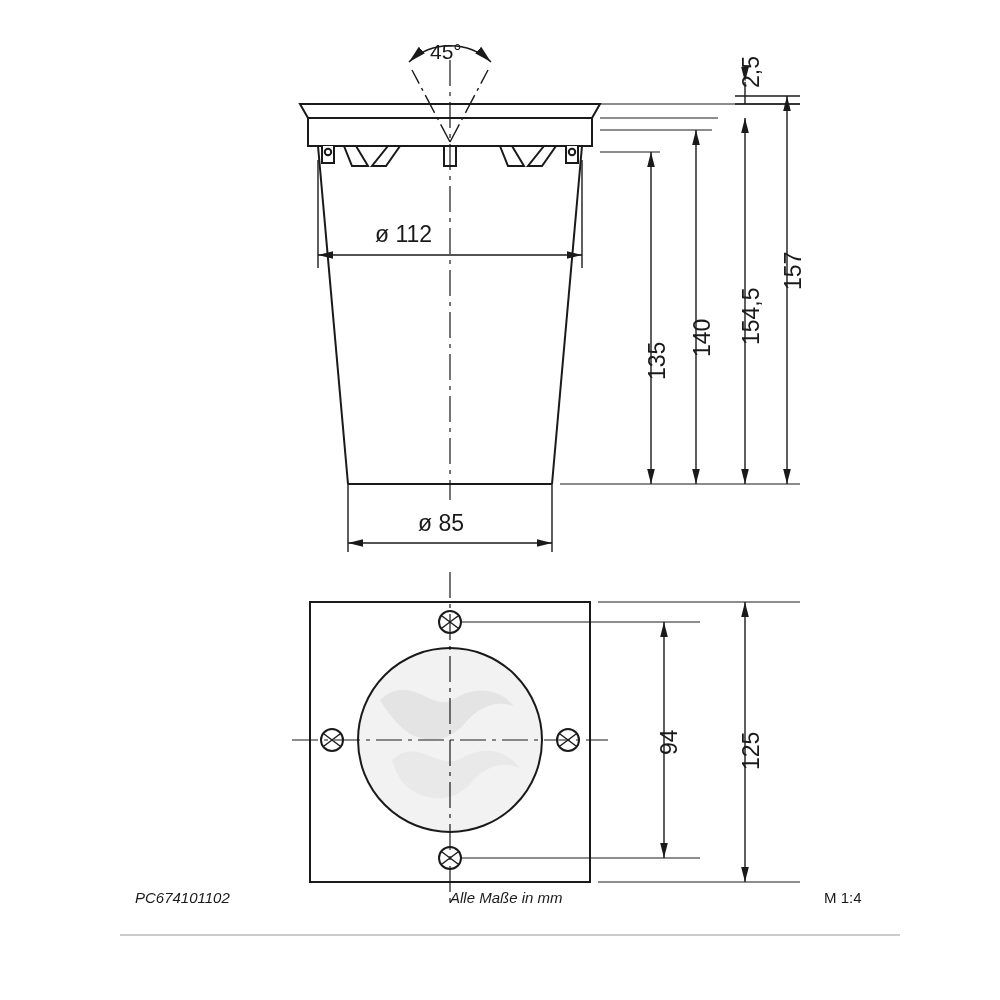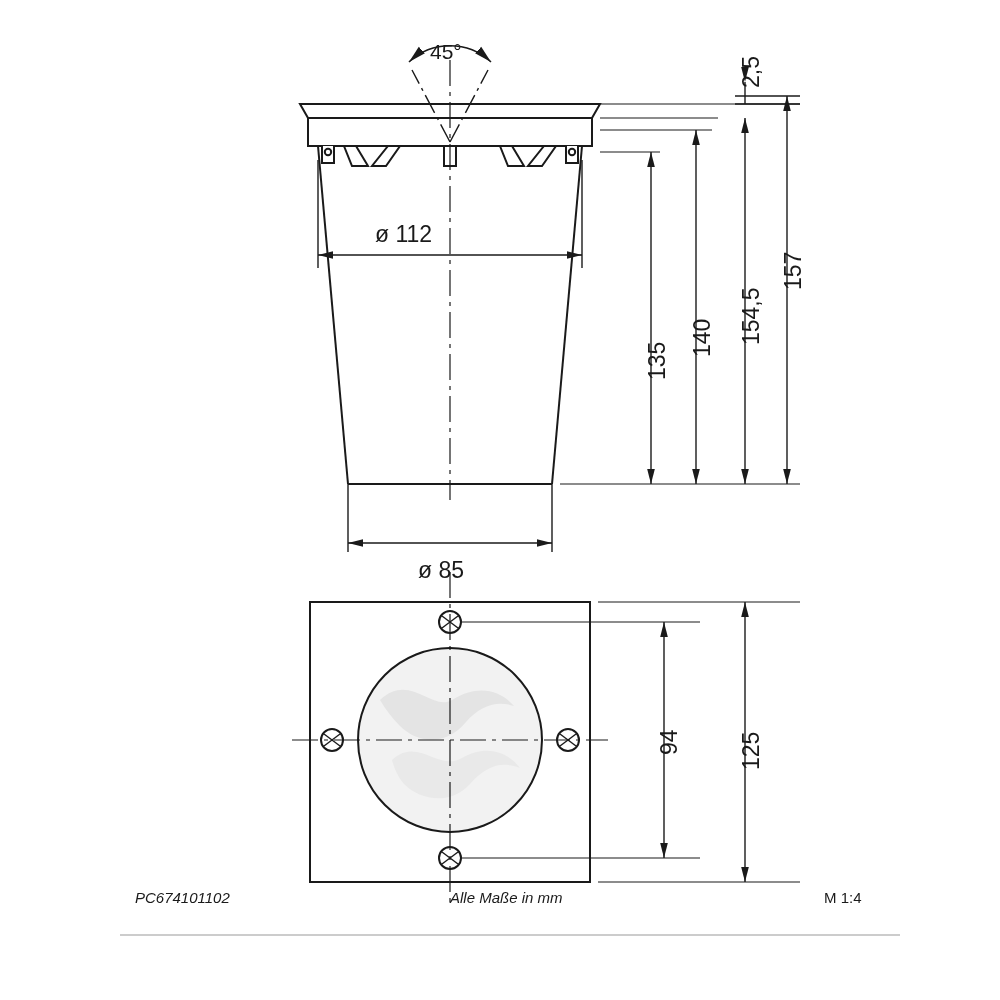--- a/index.html
+++ b/index.html
@@ -137,21 +137,21 @@
       <line x1="745" y1="602" x2="745" y2="882" marker-start="url(#arrR)" marker-end="url(#arrL)"></line>
     </g>
 
     <line x1="120" y1="935" x2="900" y2="935" stroke="#9a9a9a" stroke-width="1.2"></line>
   </svg>
 
   <div class="lbl" style="left:430px;top:40px;font-size:21px;">45°</div>
 
   <div class="lbl" style="left:367px;top:221px;font-size:23px;margin-left:8px;">ø 112</div>
 
-  <div class="lbl" style="left:418px;top:510px;font-size:23px;margin-top:47px;">ø 85</div>
+  <div class="lbl" style="left:418px;top:510px;font-size:23px;">ø 85</div>
 
   <div class="lbl vert" style="left:644px;top:380px;font-size:23px;">135</div>
 
   <div class="lbl vert" style="left:689px;top:357px;font-size:23px;">140</div>
 
   <div class="lbl vert" style="left:738px;top:345px;font-size:23px;">154,5</div>
 
   <div class="lbl vert" style="left:780px;top:290px;font-size:23px;">157</div>
 
   <div class="lbl vert" style="left:738px;top:88px;font-size:23px;">2,5</div>

